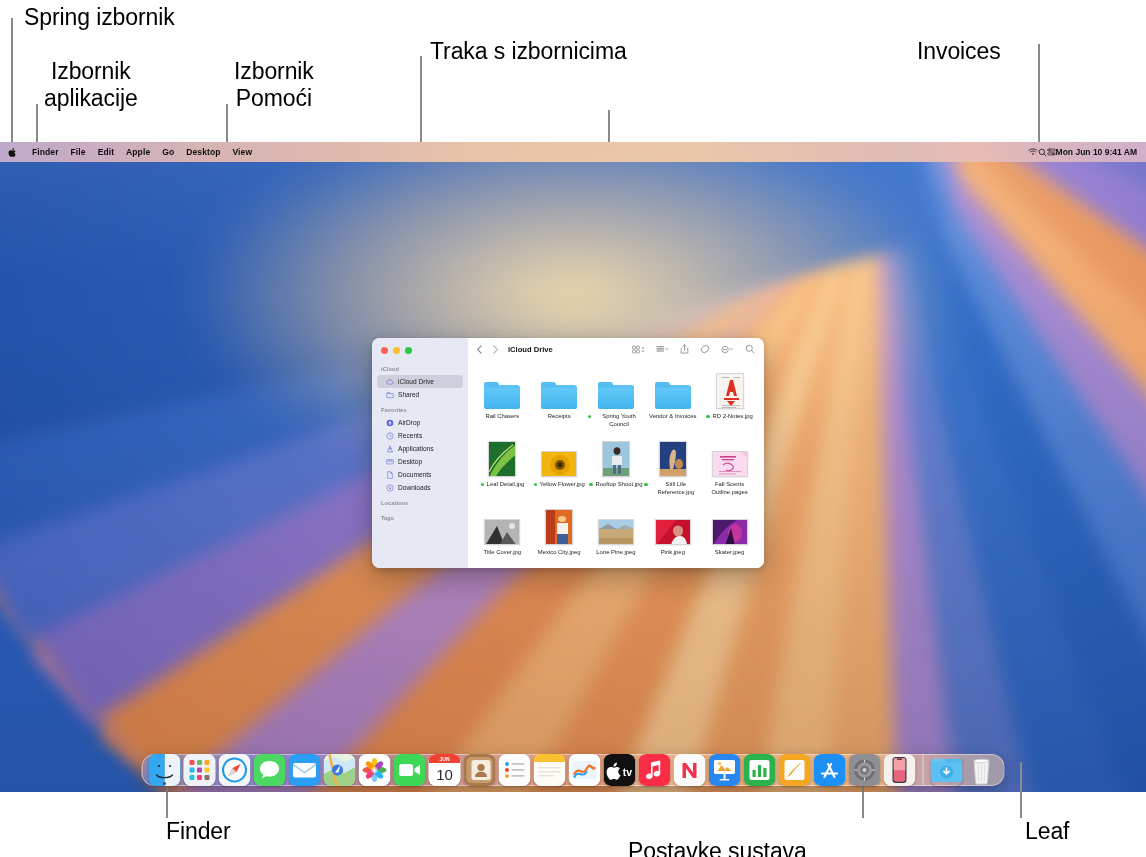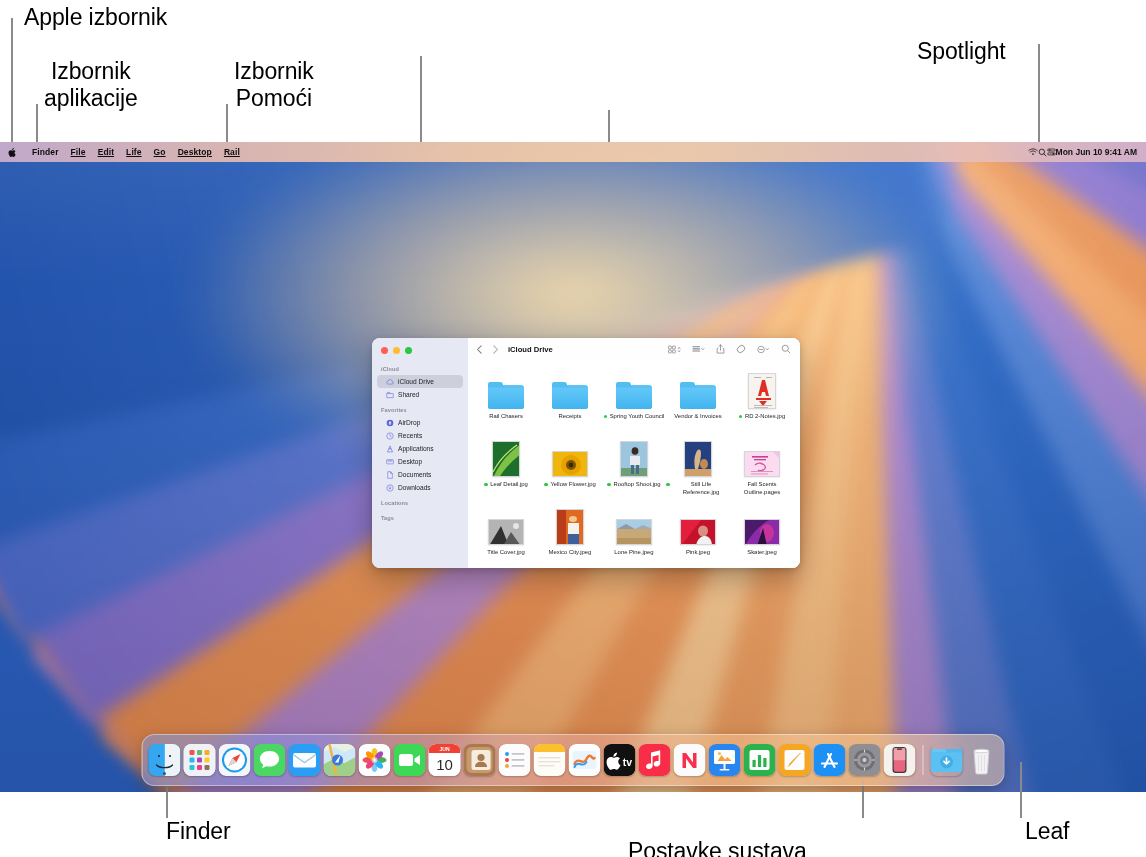--- a/index.html
+++ b/index.html
@@ -85,30 +85,30 @@
     margin-left: 8px; margin-right: 9px;
     width: 9px; height: 11px; display:flex; align-items:center;
   }
   #menubar .mi {
     color: #0d0d0d;
     padding: 0 6px;
     font-weight: 700;
     white-space: nowrap;
     letter-spacing: 0.1px;
   }
-  #menubar .mi.reg { font-weight: 600; text-decoration: underline; }
+  #menubar .mi.reg { font-weight: 600; }
   #menubar .spacer { flex: 1; }
   #menubar .status { display:flex; align-items:center; gap:0; margin-right: 9px; }
   #menubar .clock { font-size: 8.5px; font-weight: 600; color:#111; white-space:nowrap; }
 
   
   #finder {
     position: absolute;
     left: 372px; top: 196px;
-    width: 428px; height: 230px;
+    width: 392px; height: 230px;
     background: #fff;
     border-radius: 8px;
     box-shadow: 0 10px 28px rgba(0,0,0,0.28), 0 2px 6px rgba(0,0,0,0.16);
     overflow: hidden;
     display: flex;
     z-index: 4;
   }
   #fsidebar {
     width: 96px; height: 100%;
     background: rgba(228,230,243,0.93);
@@ -194,21 +194,21 @@
     width: 28px; height: 36px; border: 0.7px solid #d5d5da; background:#eee;
     overflow:hidden; position:relative; box-shadow: 0 0.5px 1.5px rgba(0,0,0,0.16);
   }
   .imgth.wide { width: 36px; height: 26px; }
 
   
   #dock {
     position: absolute;
     left: 50%; transform: translateX(-50%);
     bottom: 6px;
-    height: 52px;
+    height: 32px;
     display: flex; align-items: center; gap: 3px;
     padding: 4px 6px;
     border-radius: 13px;
     background: linear-gradient(90deg,
       rgba(120,150,230,0.52) 0%,
       rgba(150,150,225,0.50) 22%,
       rgba(225,165,175,0.50) 45%,
       rgba(245,195,150,0.52) 66%,
       rgba(248,205,160,0.54) 88%,
       rgba(240,200,165,0.52) 100%);
@@ -232,37 +232,38 @@
   .running {
     position:absolute; bottom: 1px; left:50%; transform:translateX(-50%);
     width: 3px; height: 3px; border-radius:50%; background: rgba(60,60,70,0.85);
   }
 </style>
 </head>
 <body>
 
 <div id="root">
 
-  <div class="callout" style="left:24px; top:4px;">Apple izbornik</div>
+  <div class="callout" style="left:24px; top:4px;">Spring izbornik</div>
   <div class="leader" style="left:11px; top:18px; height:127px;"></div>
 
   <div class="callout" style="left:44px; top:58px; text-align:center;">Izbornik
 aplikacije</div>
   <div class="leader" style="left:36px; top:104px; height:42px;"></div>
 
   <div class="callout" style="left:234px; top:58px; text-align:center;">Izbornik
 Pomoći</div>
   <div class="leader" style="left:226px; top:104px; height:42px;"></div>
   <div class="leader-h" style="left:197px; top:145px; width:30px;"></div>
 
+  <div class="callout" style="left:430px; top:38px;">Traka s izbornicima</div>
   <div class="leader" style="left:420px; top:56px; height:90px;"></div>
 
   <div class="leader" style="left:608px; top:110px; height:238px;"></div>
 
-  <div class="callout" style="left:917px; top:38px;">Spotlight</div>
+  <div class="callout" style="left:917px; top:38px;">Invoices</div>
   <div class="leader" style="left:1038px; top:44px; height:102px;"></div>
 
   <div id="screen">
 
     <div id="wallpaper">
       <div class="ray" style="transform:rotate(-78deg); background:linear-gradient(180deg,#4e7fd0,#2b55ac);"></div>
       <div class="ray" style="transform:rotate(-70deg); background:linear-gradient(180deg,#8f86d8,#5d5fc0);"></div>
       <div class="ray" style="transform:rotate(-62deg); background:linear-gradient(180deg,#a98cd8,#7a6cc8);"></div>
       <div class="ray" style="transform:rotate(-55deg); background:linear-gradient(180deg,#f2a96e,#e08a52);"></div>
       <div class="ray" style="transform:rotate(-48deg); background:linear-gradient(180deg,#f8bd86,#ec9a5e);"></div>
@@ -292,24 +293,24 @@
     <div id="menubar">
       <div class="apple-logo">
         <svg viewBox="0 0 24 28" width="9" height="11" aria-hidden="true">
           <path fill="#111" d="M17.6 14.9c0-3.1 2.5-4.6 2.6-4.7-1.4-2.1-3.6-2.4-4.4-2.4-1.9-.2-3.6 1.1-4.6 1.1-.9 0-2.4-1.1-3.9-1-2 0-3.9 1.2-4.9 3-2.1 3.6-.5 9 1.5 11.9 1 1.4 2.2 3 3.7 2.9 1.5-.1 2-.9 3.8-.9 1.8 0 2.2.9 3.8.9 1.6 0 2.6-1.4 3.6-2.8 1.1-1.6 1.6-3.2 1.6-3.3-.1 0-3.1-1.2-3.1-4.7z"></path>
           <path fill="#111" d="M14.9 5.6c.8-1 1.4-2.4 1.2-3.8-1.2.1-2.7.8-3.5 1.8-.8.9-1.5 2.3-1.3 3.7 1.3.1 2.7-.7 3.6-1.7z"></path>
         </svg>
       </div>
       <div class="mi">Finder</div>
       <div class="mi reg">File</div>
       <div class="mi reg">Edit</div>
-      <div class="mi reg">Life</div>
+      <div class="mi reg">Apple</div>
       <div class="mi reg">Go</div>
       <div class="mi reg">Desktop</div>
-      <div class="mi reg">Rail</div>
+      <div class="mi reg">View</div>
       <div class="spacer"></div>
       <div class="status">
         <span style="display:flex;">
           <svg viewBox="0 0 16 12" width="10" height="8">
               <path fill="none" stroke="#111" stroke-width="1.3" stroke-linecap="round" d="M1.2 3.6C3 2 5.4 1.1 8 1.1s5 .9 6.8 2.5"></path>
               <path fill="none" stroke="#111" stroke-width="1.3" stroke-linecap="round" d="M3.5 6.2C4.7 5.1 6.3 4.5 8 4.5s3.3.6 4.5 1.7"></path>
               <circle cx="8" cy="9.3" r="1.3" fill="#111"></circle>
             </svg>
         </span>
         <span style="display:flex;">

